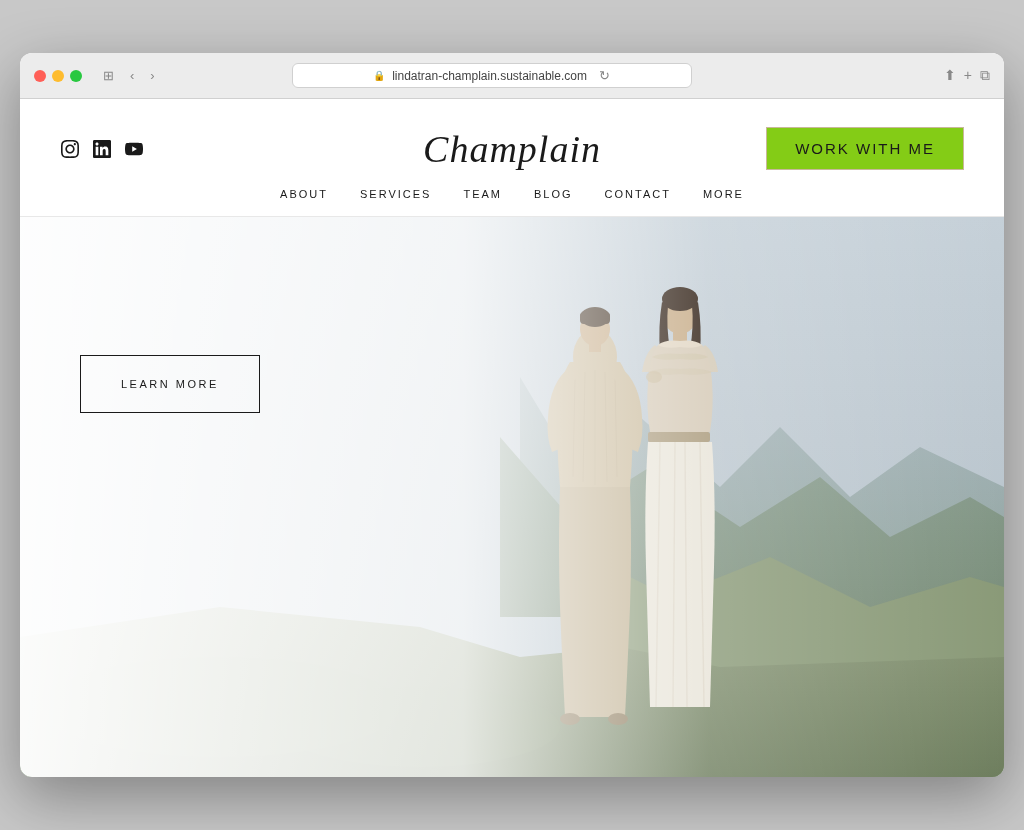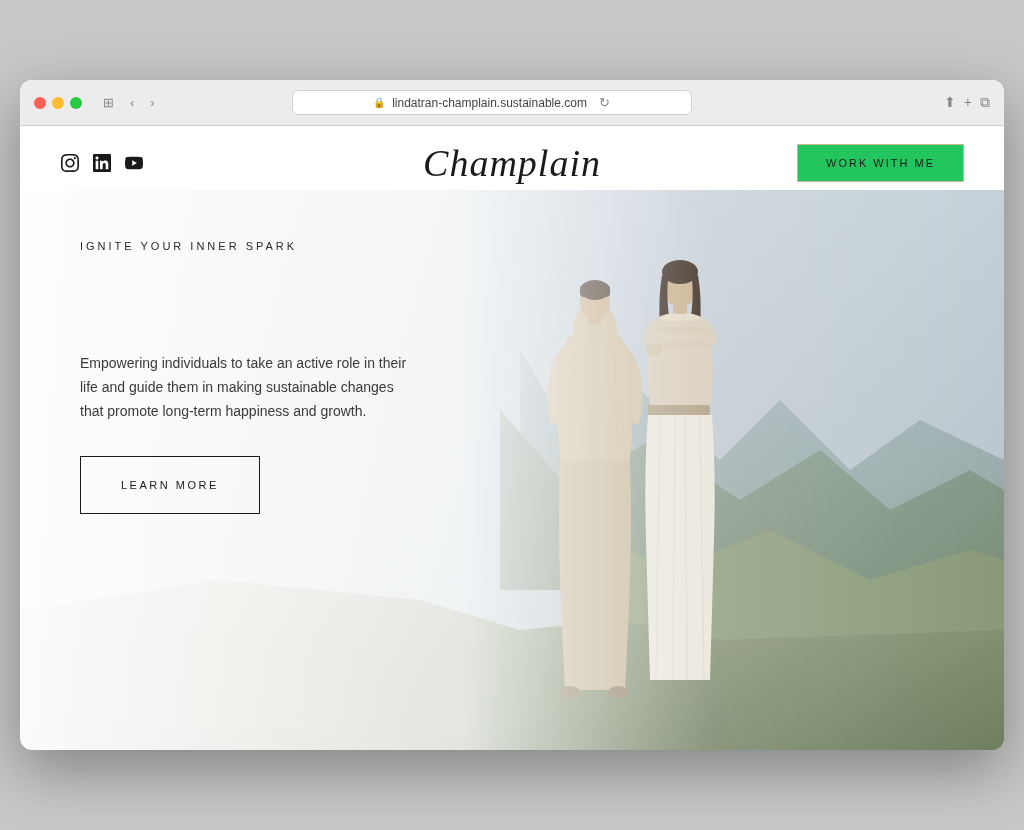--- a/index.html
+++ b/index.html
@@ -92,21 +92,21 @@
     
     .website {
       background: #fff;
     }
 
     
     .site-header {
       display: flex;
       align-items: center;
       justify-content: space-between;
-      padding: 18px 40px 8px;
+      padding: 28px 40px 8px;
       position: relative;
     }
 
     .social-icons {
       display: flex;
       align-items: center;
       gap: 12px;
     }
 
     .social-icon {
@@ -131,23 +131,23 @@
       font-weight: 400;
       color: #1a1a1a;
       letter-spacing: 1px;
       position: absolute;
       left: 50%;
       transform: translateX(-50%);
     }
 
     .work-with-me-btn {
       border: 1px solid #c8b89a;
-      background: #22c55e;
+      background: #84cc16;
       padding: 12px 28px;
-      font-size: 11px;
+      font-size: 15px;
       letter-spacing: 2px;
       color: #1a1a1a;
       cursor: pointer;
       font-weight: 500;
       text-transform: uppercase;
       margin-left: auto;
     }
 
     
     .site-nav {
@@ -290,20 +290,28 @@
             <path d="M23.495 6.205a3.007 3.007 0 0 0-2.088-2.088c-1.87-.501-9.396-.501-9.396-.501s-7.507-.01-9.396.501A3.007 3.007 0 0 0 .527 6.205a31.247 31.247 0 0 0-.522 5.805 31.247 31.247 0 0 0 .522 5.783 3.007 3.007 0 0 0 2.088 2.088c1.868.502 9.396.502 9.396.502s7.506 0 9.396-.502a3.007 3.007 0 0 0 2.088-2.088 31.247 31.247 0 0 0 .5-5.783 31.247 31.247 0 0 0-.5-5.805zM9.609 15.601V8.408l6.264 3.602z"></path>
           </svg>
         </div>
       </div>
 
       <div class="site-title">Champlain</div>
 
       <button class="work-with-me-btn">WORK WITH ME</button>
     </div>
 
+    <nav class="site-nav">
+      <span class="nav-item">ABOUT</span>
+      <span class="nav-item">SERVICES</span>
+      <span class="nav-item">TEAM</span>
+      <span class="nav-item">BLOG</span>
+      <span class="nav-item">CONTACT</span>
+      <span class="nav-item">MORE</span>
+    </nav>
 
     <div class="hero">
 
       <div class="hero-bg"></div>
 
       <svg class="mountain-svg" viewBox="0 0 984 560" preserveAspectRatio="xMidYMid slice" xmlns="http://www.w3.org/2000/svg">
 
         <defs>
           <linearGradient id="skyGrad" x1="0" y1="0" x2="0" y2="1">
             <stop offset="0%" stop-color="#c5d0d8"></stop>
@@ -411,22 +419,20 @@
           <line x1="65" y1="165" x2="67" y2="430" stroke="#d8d0c0" stroke-width="1.5" opacity="0.6"></line>
           <line x1="80" y1="165" x2="84" y2="430" stroke="#d8d0c0" stroke-width="1.5" opacity="0.6"></line>
 
           <ellipse cx="34" cy="100" rx="8" ry="6" fill="#c8b898" opacity="0.7"></ellipse>
         </g>
 
         <rect width="984" height="560" fill="url(#fadeLeft)"></rect>
       </svg>
 
       <div class="hero-content">
-        <p class="hero-subtitle">IGNITE YOUR INNER SPARK</p>
         <h1 class="hero-title">
           <br>
         </h1>
-        <p class="hero-description">Empowering individuals to take an active role in their life and guide them in making sustainable changes that promote long-term happiness and growth.</p>
         <button class="learn-more-btn">LEARN MORE</button>
       </div>
     </div>
   </div>
 </div>
 
 </body></html>

